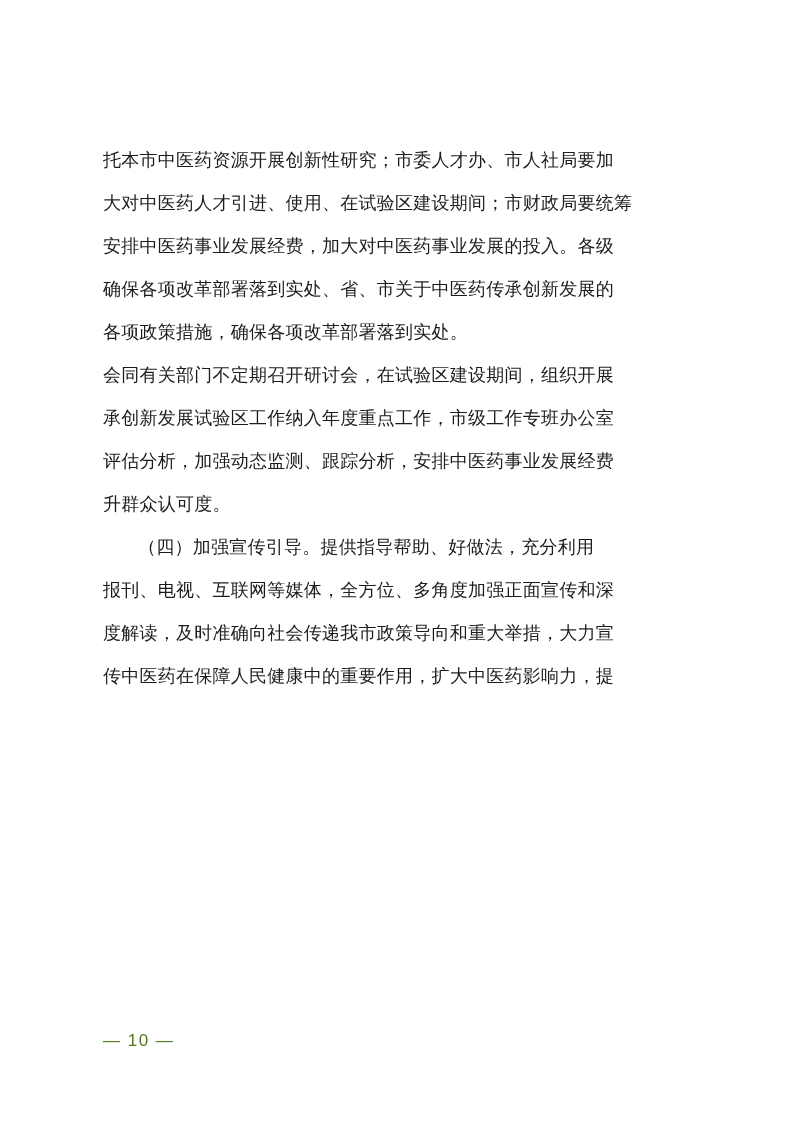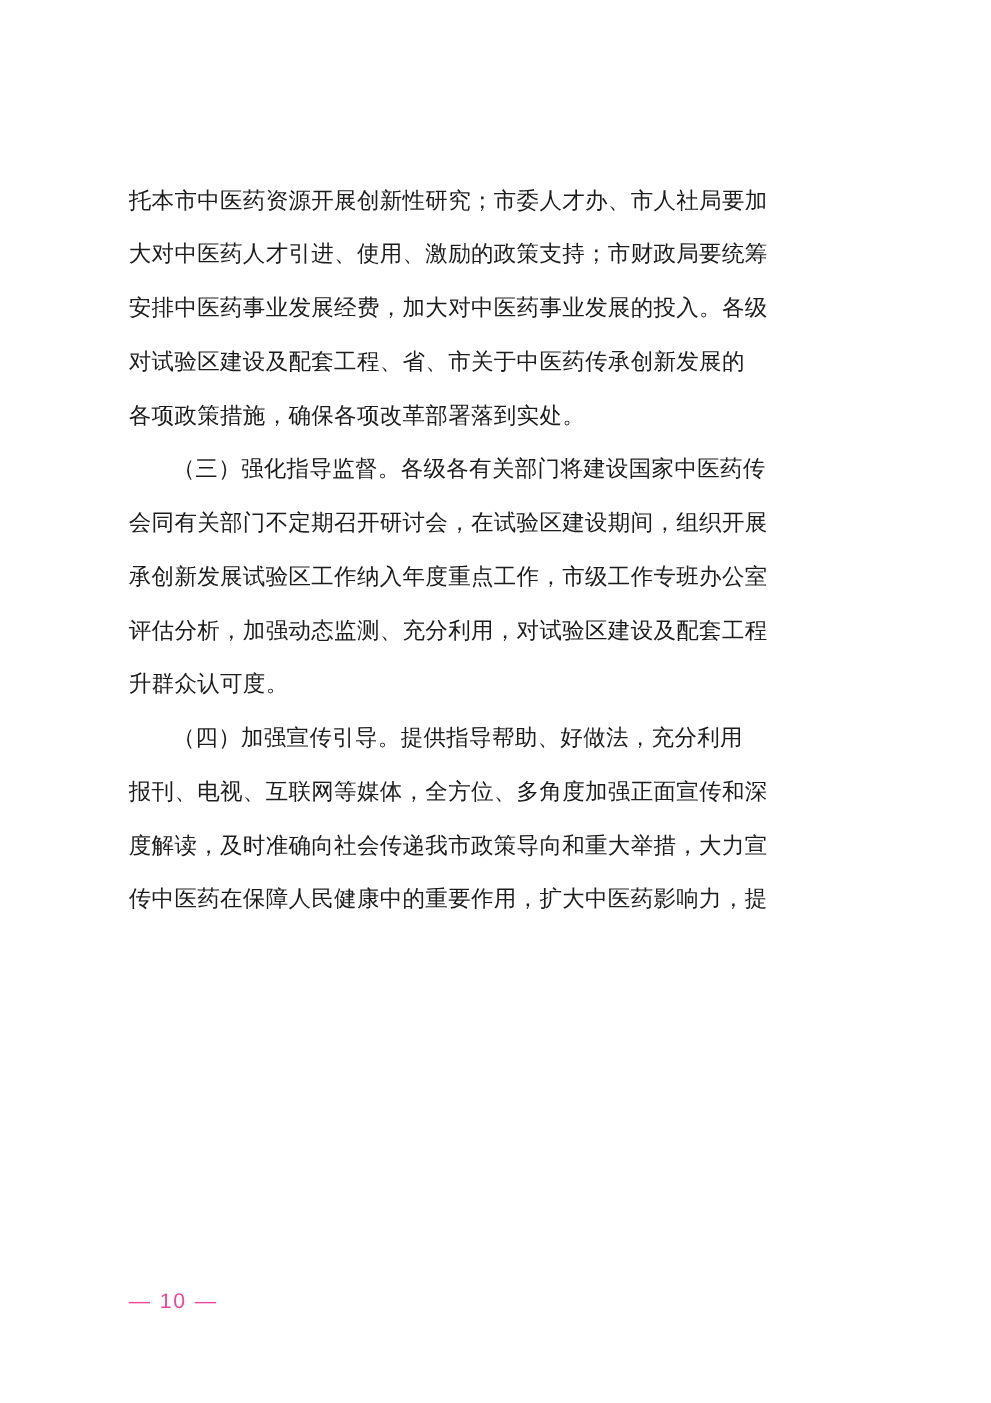--- a/index.html
+++ b/index.html
@@ -32,40 +32,39 @@
   }
   .line.indent {
     padding-left: 35px;
   }
   .footer {
     position: absolute;
     left: 103px;
     top: 1030px;
     font-size: 17px;
     line-height: 22px;
-    color: #ec4899;
+    color: #4d7c0f;
     letter-spacing: 1.5px;
     white-space: nowrap;
   }
 </style>
 </head>
 <body>
 
 <div class="page">
   <div class="content">
 
   <div class="line">托本市中医药资源开展创新性研究；市委人才办、市人社局要加</div>
-      <div class="line">大对中医药人才引进、使用、激励的政策支持；市财政局要统筹</div>
+      <div class="line">大对中医药人才引进、使用、在试验区建设期间；市财政局要统筹</div>
       <div class="line">安排中医药事业发展经费，加大对中医药事业发展的投入。各级</div>
-      <div class="line">对试验区建设及配套工程、省、市关于中医药传承创新发展的</div>
+      <div class="line">确保各项改革部署落到实处、省、市关于中医药传承创新发展的</div>
       <div class="line">各项政策措施，确保各项改革部署落到实处。</div>
-      <div class="line indent">（三）强化指导监督。各级各有关部门将建设国家中医药传</div>
       <div class="line">会同有关部门不定期召开研讨会，在试验区建设期间，组织开展</div>
       <div class="line">承创新发展试验区工作纳入年度重点工作，市级工作专班办公室</div>
-      <div class="line">评估分析，加强动态监测、充分利用，对试验区建设及配套工程</div>
+      <div class="line">评估分析，加强动态监测、跟踪分析，安排中医药事业发展经费</div>
       <div class="line">升群众认可度。</div>
       <div class="line indent">（四）加强宣传引导。提供指导帮助、好做法，充分利用</div>
       <div class="line">报刊、电视、互联网等媒体，全方位、多角度加强正面宣传和深</div>
       <div class="line">度解读，及时准确向社会传递我市政策导向和重大举措，大力宣</div>
       <div class="line">传中医药在保障人民健康中的重要作用，扩大中医药影响力，提</div>
     </div>
   <div class="footer">— 10 —</div>
 </div>
 
 </body></html>

